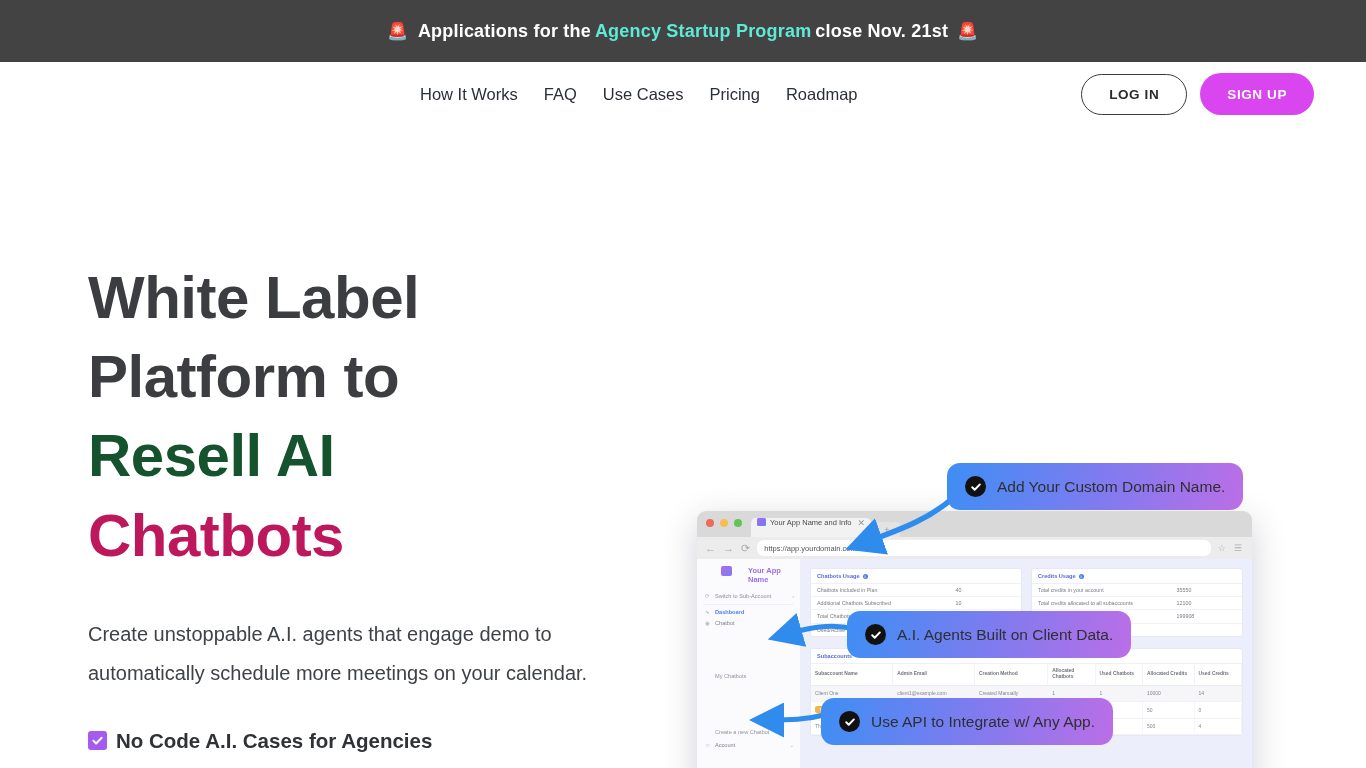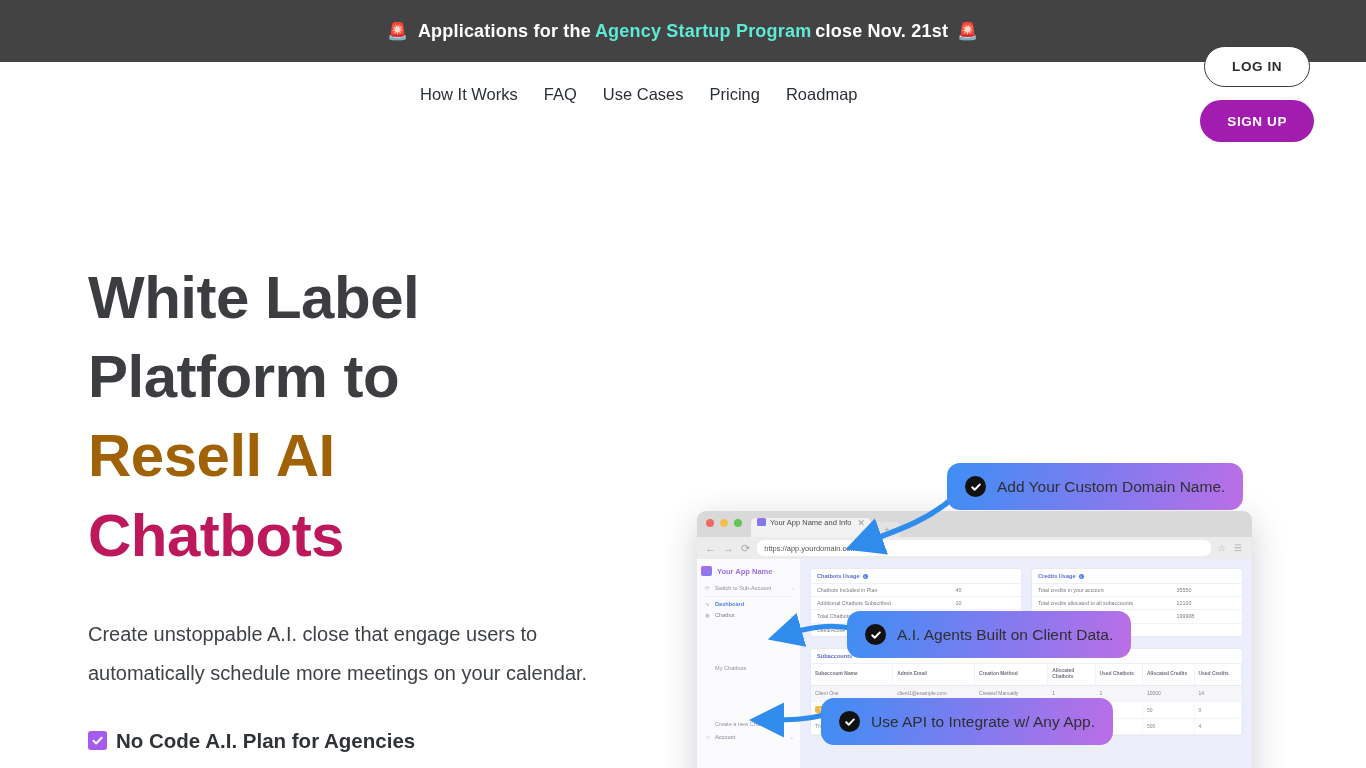--- a/index.html
+++ b/index.html
@@ -55,37 +55,36 @@
     color: #2b3037;
     text-decoration: none;
     white-space: nowrap;
   }
 
   .header-actions {
     margin-left: auto;
     display: flex;
     align-items: center;
     gap: 13px;
-    flex-direction: column;
   }
   .btn-login {
     border: 1.6px solid #3a3a3a;
     background: #fff;
     color: #2b2b2b;
     font-size: 13.5px;
     font-weight: bold;
     letter-spacing: .6px;
     border-radius: 999px;
     padding: 12px 27px;
     cursor: pointer;
     font-family: inherit;
   }
   .btn-signup {
     border: none;
-    background: #a21caf;
+    background: #d946ef;
     color: #fff;
     font-size: 13.5px;
     font-weight: bold;
     letter-spacing: .6px;
     border-radius: 999px;
     padding: 13.5px 27px;
     cursor: pointer;
     font-family: inherit;
   }
 
@@ -93,21 +92,21 @@
   .hero { position: relative; height: 642px; }
   .hero-left { position: absolute; left: 88px; top: 132px; width: 560px; }
   .headline {
     font-size: 60px;
     line-height: 1.32;
     font-weight: bold;
     color: #3b3d40;
     letter-spacing: -.5px;
   }
   .headline .accent { color: #be185d; }
-  .headline .accent.l1 { color: #a16207; }
+  .headline .accent.l1 { color: #14532d; }
   .sub {
     margin-top: 40px;
     font-size: 20px;
     line-height: 1.97;
     color: #3f4246;
     width: 530px;
   }
   .feature-list { margin-top: 35px; display: flex; flex-direction: column; gap: 26px; }
   .feature {
     display: flex;
@@ -195,22 +194,22 @@
   .mock-body { display: flex; height: 305px; background: #eceefb; }
 
   .mock-side {
     width: 104px;
     background: #fbfbfe;
     padding: 7px 0 0 0;
     flex: 0 0 auto;
     border-right: 1px solid #efeff6;
   }
   .mock-app-title {
-    display: flex; align-items: flex-end; gap: 5px;
-    padding: 0 7px 7px 4px;
+    display: flex; align-items: flex-start; gap: 16px;
+    padding: 0 7px 7px 24px;
     font-size: 7.5px;
     color: #9b6fe8;
     font-weight: bold;
   }
   .app-fav {
     width: 11px; height: 10px; border-radius: 2px;
     background: linear-gradient(135deg, #b06bea, #7b7ef0);
     flex: 0 0 auto;
   }
   .side-row {
@@ -358,30 +357,30 @@
 <div class="hero">
 
   <div class="hero-left">
     <h1 class="headline">
       <span>White Label</span><br>
       <span>Platform to</span><br>
       <span class="accent l1">Resell AI</span><br>
       <span class="accent">Chatbots</span>
     </h1>
 
-    <p class="sub">Create unstoppable A.I. close that engage users to automatically schedule more meetings on your calendar.</p>
+    <p class="sub">Create unstoppable A.I. agents that engage demo to automatically schedule more meetings on your calendar.</p>
 
     <div class="feature-list">
       <div class="feature">
         <span class="check-box">
           <svg width="13" height="13" viewBox="0 0 14 14">
               <path d="M2.6 7.3l2.9 2.9L11.5 4" stroke="#fff" stroke-width="2.1" fill="none" stroke-linecap="round" stroke-linejoin="round"></path>
             </svg>
         </span>
-        <span>No Code A.I. Plan for Agencies</span>
+        <span>No Code A.I. Cases for Agencies</span>
       </div>
 
     </div>
   </div>
 
   <div class="mock">
 
     <div class="mock-chrome">
       <div class="dots">
         <span class="dot r"></span>

